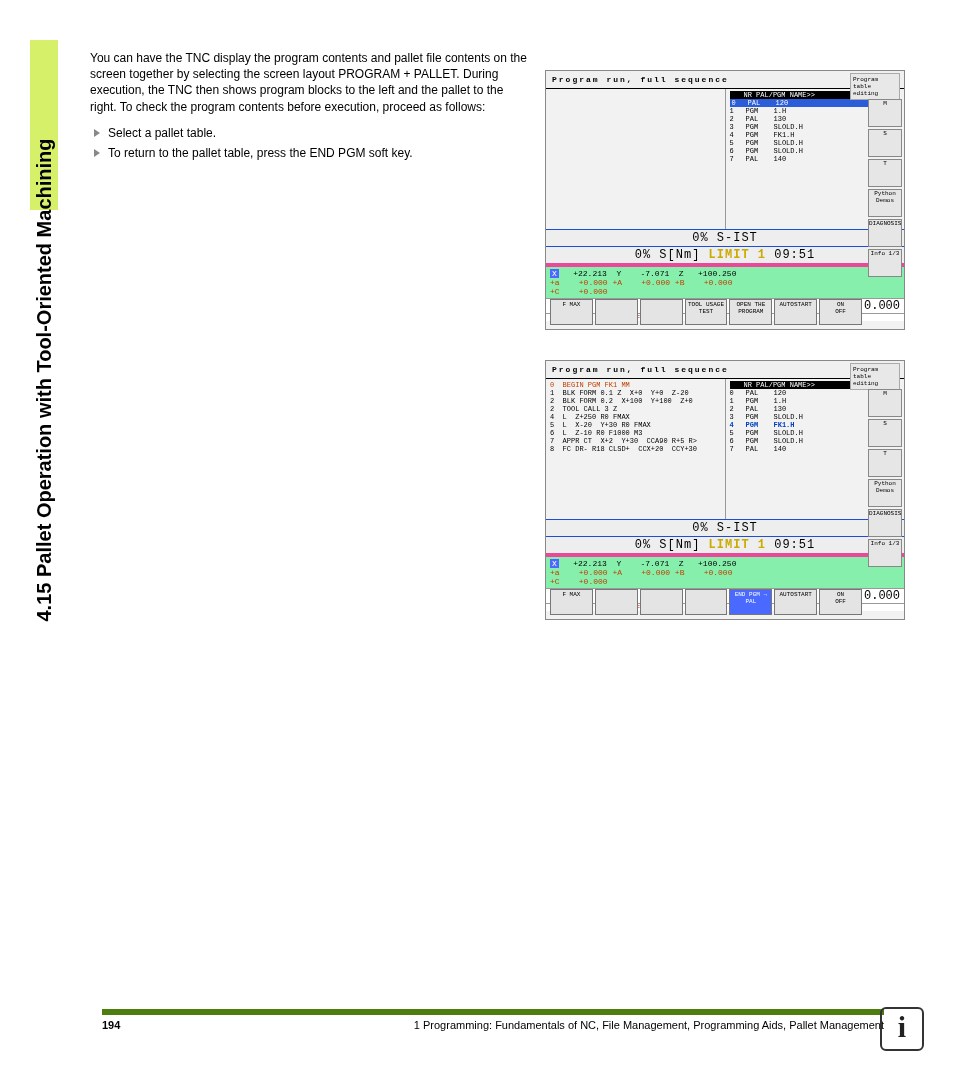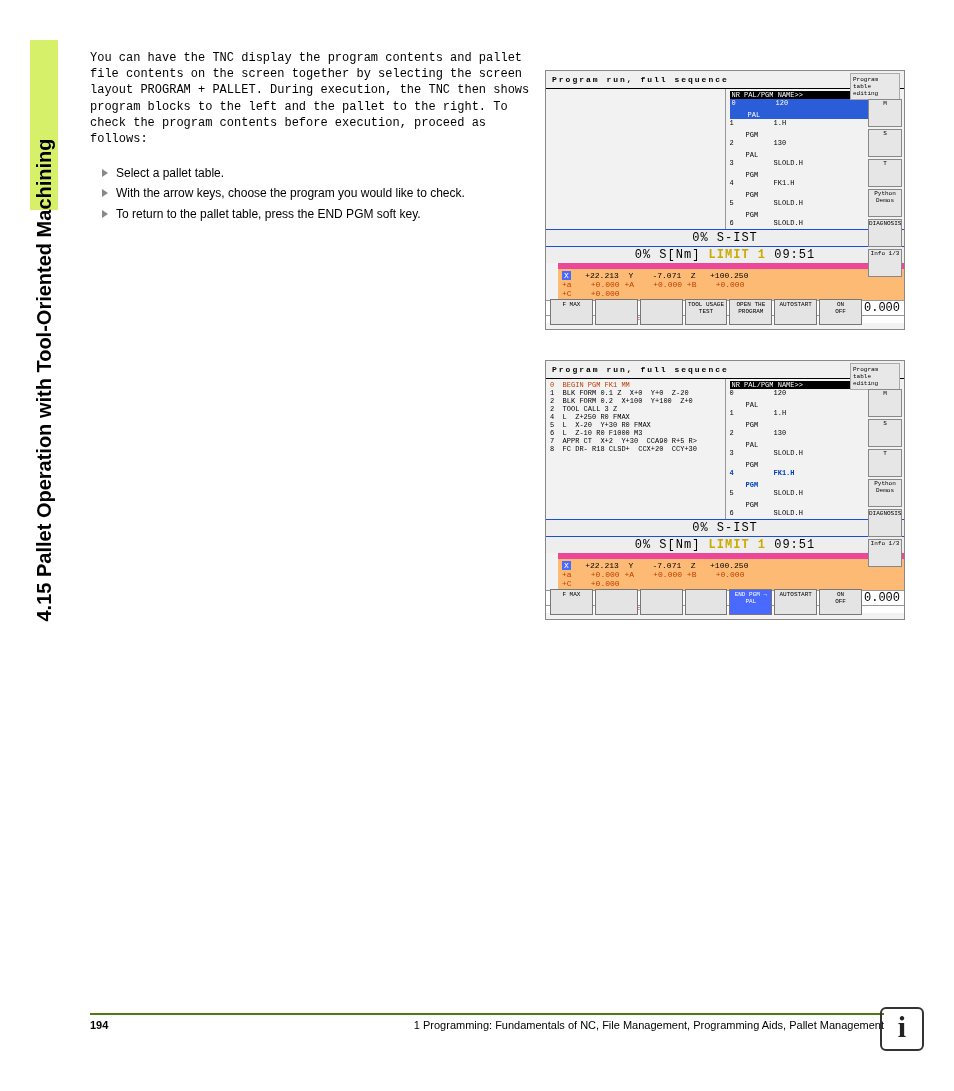--- a/index.html
+++ b/index.html
@@ -36,23 +36,23 @@
     left: 90px;
     top: 50px;
     width: 440px;
     font-size: 12px;
     line-height: 1.35;
   }
   .content h3 {
     font-size: 12px;
     margin: 0 0 6px 0;
   }
-  .content p { margin: 0 0 18px 0; font-family: Liberation Mono, monospace; }
+  .content p { margin: 0 0 10px 0; }
   .content ul { list-style: none; padding: 0; margin: 0; }
-  .content li { position: relative; padding-left: 14px; margin: 4px 12px; }
+  .content li { position: relative; padding-left: 14px; margin: 4px 4px; }
   .content li::before {
     content: "";
     position: absolute;
     left: 0; top: 4px;
     border-left: 6px solid #888;
     border-top: 4px solid transparent;
     border-bottom: 4px solid transparent;
   }
   .shots {
     position: absolute;
@@ -74,64 +74,63 @@
   .title-bar { padding: 4px 6px; font-weight: bold; letter-spacing: 2px; font-size: 8px; background:#f0f0f0;}
   .mode-badge { position:absolute; right:4px; top:2px; width:44px; font-size:6px; background:#e8e8e8; padding:2px; border:1px solid #aaa;}
   .divider { border-top:1px solid #000; }
   .main-area { display:flex; height:140px; }
   .left-pane { flex:1; border-right:1px solid #999; padding:2px 4px; overflow:hidden;}
   .right-pane { flex:1; padding:2px 4px; overflow:hidden;}
   .vsoft { position:absolute; right:2px; top:28px; width:34px;}
   .vsoft div { height:26px; border:1px solid #888; background:#e6e6e6; margin-bottom:2px; font-size:6px; text-align:center;}
   .bar-sel  { background:#2b5dd9; color:#fff; padding:0 2px;}
   .status { padding:1px 4px; font-size:12px; letter-spacing:1px; background:#eee; border-top:1px solid #1d4ed8;}
-  .coords { background:#fdba74; padding:2px 4px; font-family:"Courier New",monospace; font-size:8px; border-top:6px solid #ec4899;margin-left:12px;}
+  .coords { background:#86efac; padding:2px 4px; font-family:"Courier New",monospace; font-size:8px; border-top:4px solid #ec4899;}
   .coords .line { white-space:pre; }
   .blue-x { background:#4a6aff; color:#fff; padding:0 2px;}
   .spindle { background:#fff; padding:0 4px; font-size:12px; border-top:1px solid #999;}
   .tiny-row { background:#fff; padding:0 4px; font-size:6px; color:#c00; border-top:1px solid #999;}
   .softkeys { position:absolute; bottom:4px; left:4px; right:42px; display:flex; gap:2px;}
   .softkeys .sk { flex:1; height:22px; border:1px solid #777; background:#e4e4e4; font-size:6px; text-align:center; padding:1px;}
   .footer {
     position:absolute;
-    bottom:60px; left:90px; right:70px;
+    bottom:60px; left:102px; right:70px;
     font-size:11px;
-    border-top:2px solid #4d7c0f;
+    border-top:6px solid #4d7c0f;
     padding-top:4px;
     display:flex; justify-content:space-between;
   }
   .footer .pn { font-weight:bold; }
   .info-icon {
     position:absolute; right:30px; bottom:40px;
     width:40px; height:40px;
     border:2px solid #333; border-radius:6px;
     font-family: Georgia, serif;
     font-weight:bold; font-size:30px;
     text-align:center; line-height:36px;
     color:#222;
   }
   .pal-row { display:flex; gap:6px; }
   .pal-row span:first-child{ width:10px;}
-  .pal-row span:nth-child(2){ width:22px;margin-top:12px;}
+  .pal-row span:nth-child(2){ width:22px;}
   .prg-row { white-space:pre; }
-  .hdr{ background:#000; color:#fff; padding:0 2px; display:flex; justify-content:flex-start;}
+  .hdr{ background:#000; color:#fff; padding:0 14px; display:flex; justify-content:flex-start;}
   .limit{ color:#ccaa00; font-weight:bold;}
 </style>
 </head>
 <body>
 
 <div class="side-tab">
   <div class="inner-label">4.15 Pallet Operation with Tool-Oriented Machining</div>
 </div>
 
 <div class="content">
   <p>You can have the TNC display the program contents and pallet file contents on the screen together by selecting the screen layout PROGRAM + PALLET. During execution, the TNC then shows program blocks to the left and the pallet to the right. To check the program contents before execution, proceed as follows:</p>
   <ul>
     <li>Select a pallet table.</li>
-    <li>With the arrow keys, choose the program you would like to check.</li>
     <li>To return to the pallet table, press the END PGM soft key.</li>
   </ul>
 </div>
 
 <div class="shots">
 
   <div class="shot">
     <div class="title-bar">Program run, full sequence</div>
     <div class="mode-badge">Program table editing</div>
     <div class="divider"></div>

